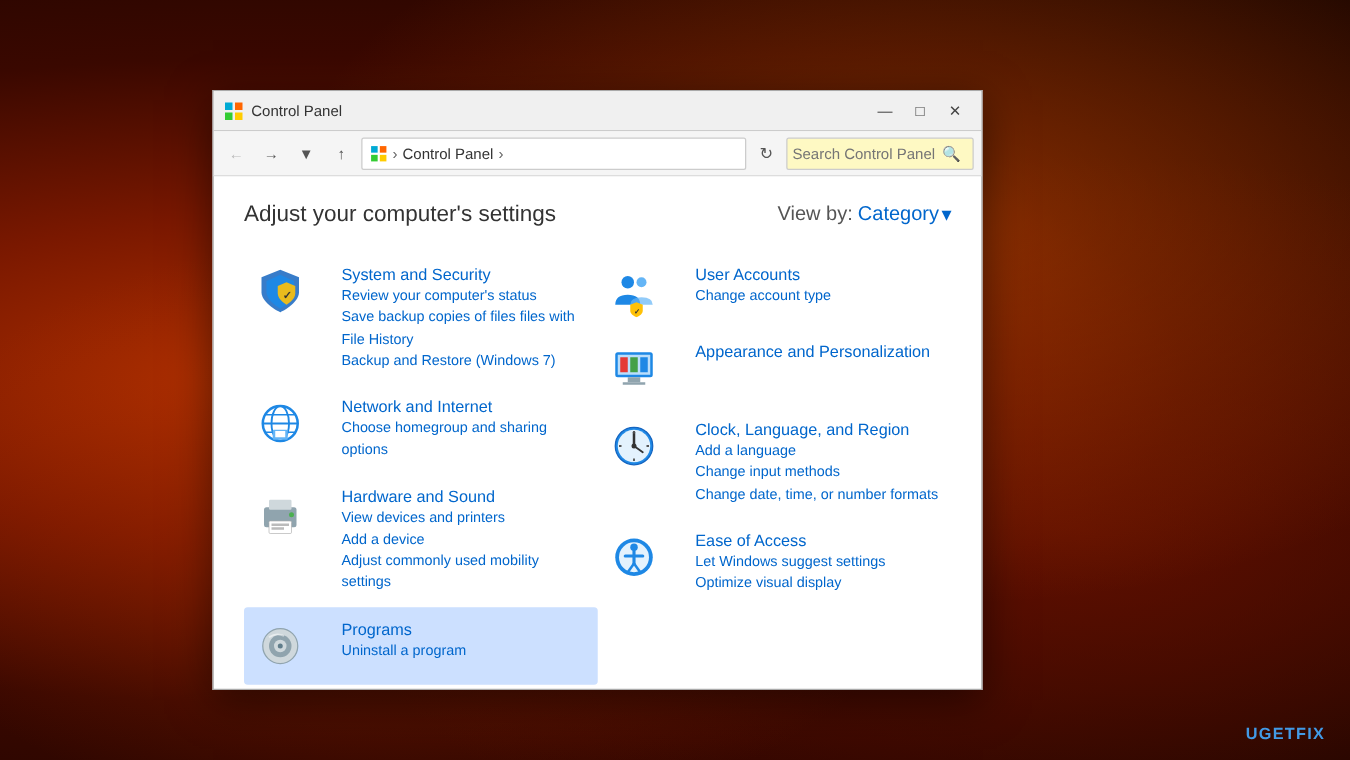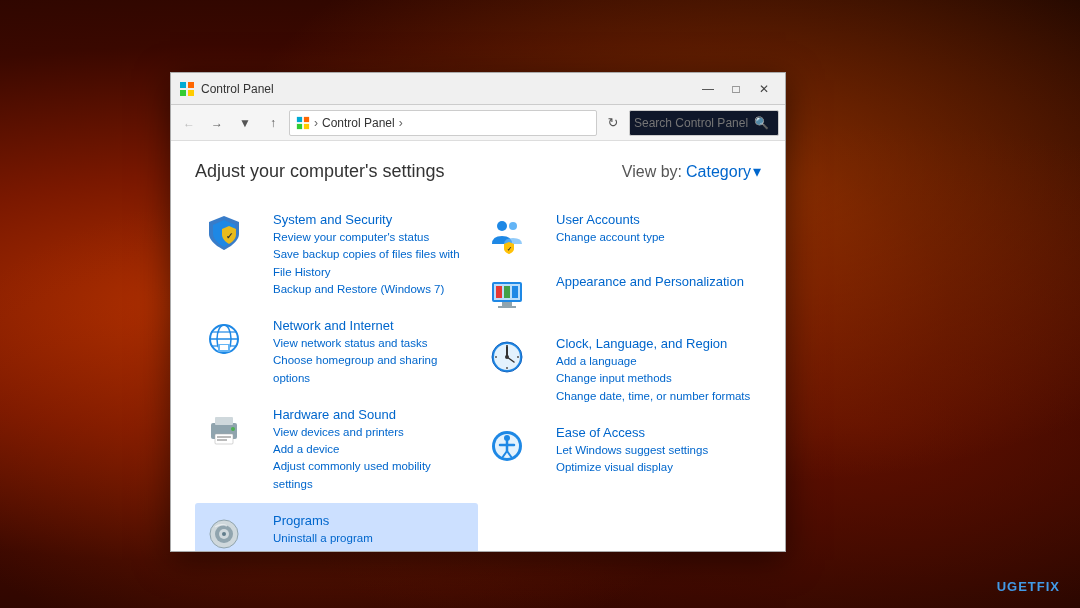--- a/index.html
+++ b/index.html
@@ -134,21 +134,21 @@
       align-items: center;
       justify-content: center;
       font-size: 13px;
       color: #555;
     }
     .search-box {
       display: flex;
       align-items: center;
       height: 26px;
       border: 1px solid #ccc;
-      background: #0f172a;
+      background: #fef9c3;
       border-radius: 2px;
       padding: 0 4px;
       width: 150px;
     }
     .search-box input {
       border: none;
       outline: none;
       font-size: 12px;
       width: 120px;
       background: transparent;
@@ -343,21 +343,20 @@
               <line x1="7" y1="21" x2="35" y2="21" stroke="#1e88e5" stroke-width="1.5"></line>
               <line x1="9" y1="14" x2="33" y2="14" stroke="#1e88e5" stroke-width="1.2"></line>
               <line x1="9" y1="28" x2="33" y2="28" stroke="#1e88e5" stroke-width="1.2"></line>
 
               <rect x="15" y="26" width="12" height="8" rx="1" fill="#64b5f6"></rect>
               <rect x="17" y="27" width="8" height="5" fill="#fff"></rect>
             </svg>
           </div>
           <div class="category-text">
             <div class="category-title">Network and Internet</div>
-            <span class="category-link">View network status and tasks</span>
             <span class="category-link">Choose homegroup and sharing options</span>
           </div>
         </div>
 
         <div class="category-item">
           <div class="category-icon">
             <svg width="42" height="42" viewBox="0 0 42 42">
 
               <rect x="8" y="16" width="26" height="16" rx="2" fill="#90a4ae"></rect>
               <rect x="12" y="10" width="18" height="8" rx="1" fill="#cfd8dc"></rect>

